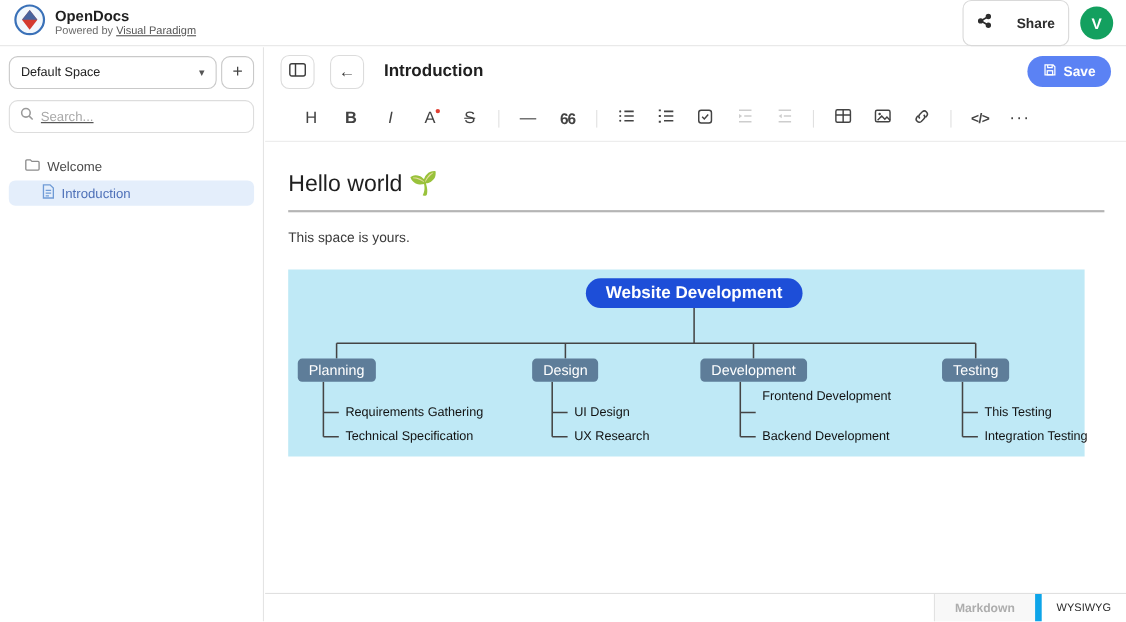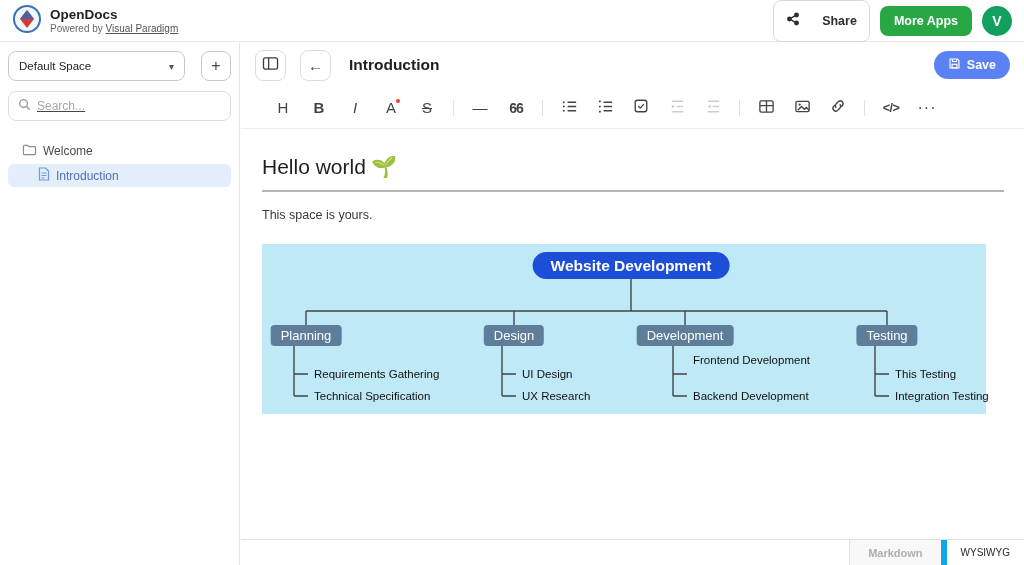--- a/index.html
+++ b/index.html
@@ -21,21 +21,21 @@
     font-weight:700; color:#2e2e2e; cursor:pointer; }
   .btn-moreapps { height:30px; padding:0 14px; background:#28a745; border:none;
     border-radius:8px; color:#fff; font-size:12.5px; font-weight:700; cursor:pointer; }
   .avatar { width:30px; height:30px; border-radius:50%; background:#13a05f; color:#fff;
     font-size:14px; font-weight:700; display:flex; align-items:center;
     justify-content:center; cursor:pointer; }
 
   
   .sidebar { position:absolute; top:43px; left:0; width:240px; bottom:0;
     background:#fff; border-right:1px solid #e4e4e4; padding:8px; }
-  .space-row { display:flex; gap:16px; }
+  .space-row { display:flex; gap:4px; }
   .space-select { flex:1; height:30px; border:1px solid #c9c9c9; border-radius:8px;
     display:flex; align-items:center; justify-content:space-between; padding:0 10px;
     font-size:11.5px; color:#222; cursor:pointer; background:#fff; }
   .space-select .chev { font-size:10px; color:#555; }
   .btn-add { width:30px; height:30px; border:1px solid #c9c9c9; border-radius:8px;
     background:#fff; font-size:16px; color:#444; cursor:pointer; line-height:1; }
   .search-box { margin-top:10px; height:30px; border:1px solid #ddd; border-radius:8px;
     display:flex; align-items:center; gap:6px; padding:0 9px; background:#fff; }
   .search-box input { border:none; outline:none; flex:1; font-size:12px; color:#444;
     font-family:"Liberation Sans", sans-serif;text-decoration:underline; }
@@ -129,21 +129,20 @@
         <span>
           <svg width="14" height="14" viewBox="0 0 16 16" fill="none" stroke="#2e2e2e" stroke-width="1.6">
             <circle cx="12" cy="3.5" r="2" fill="#2e2e2e"></circle>
             <circle cx="4" cy="8" r="2" fill="#2e2e2e"></circle>
             <circle cx="12" cy="12.5" r="2" fill="#2e2e2e"></circle>
             <path d="M5.8 7.1l4.4-2.6M5.8 8.9l4.4 2.6"></path>
           </svg>
         </span>
         <span>Share</span>
       </button>
-      <button class="btn-moreapps">More Apps</button>
       <div class="avatar">V</div>
     </div>
   </header>
 
   <aside class="sidebar">
     <div class="space-row">
       <div class="space-select">
         <span>Default Space</span>
         <span class="chev">▾</span>
       </div>

